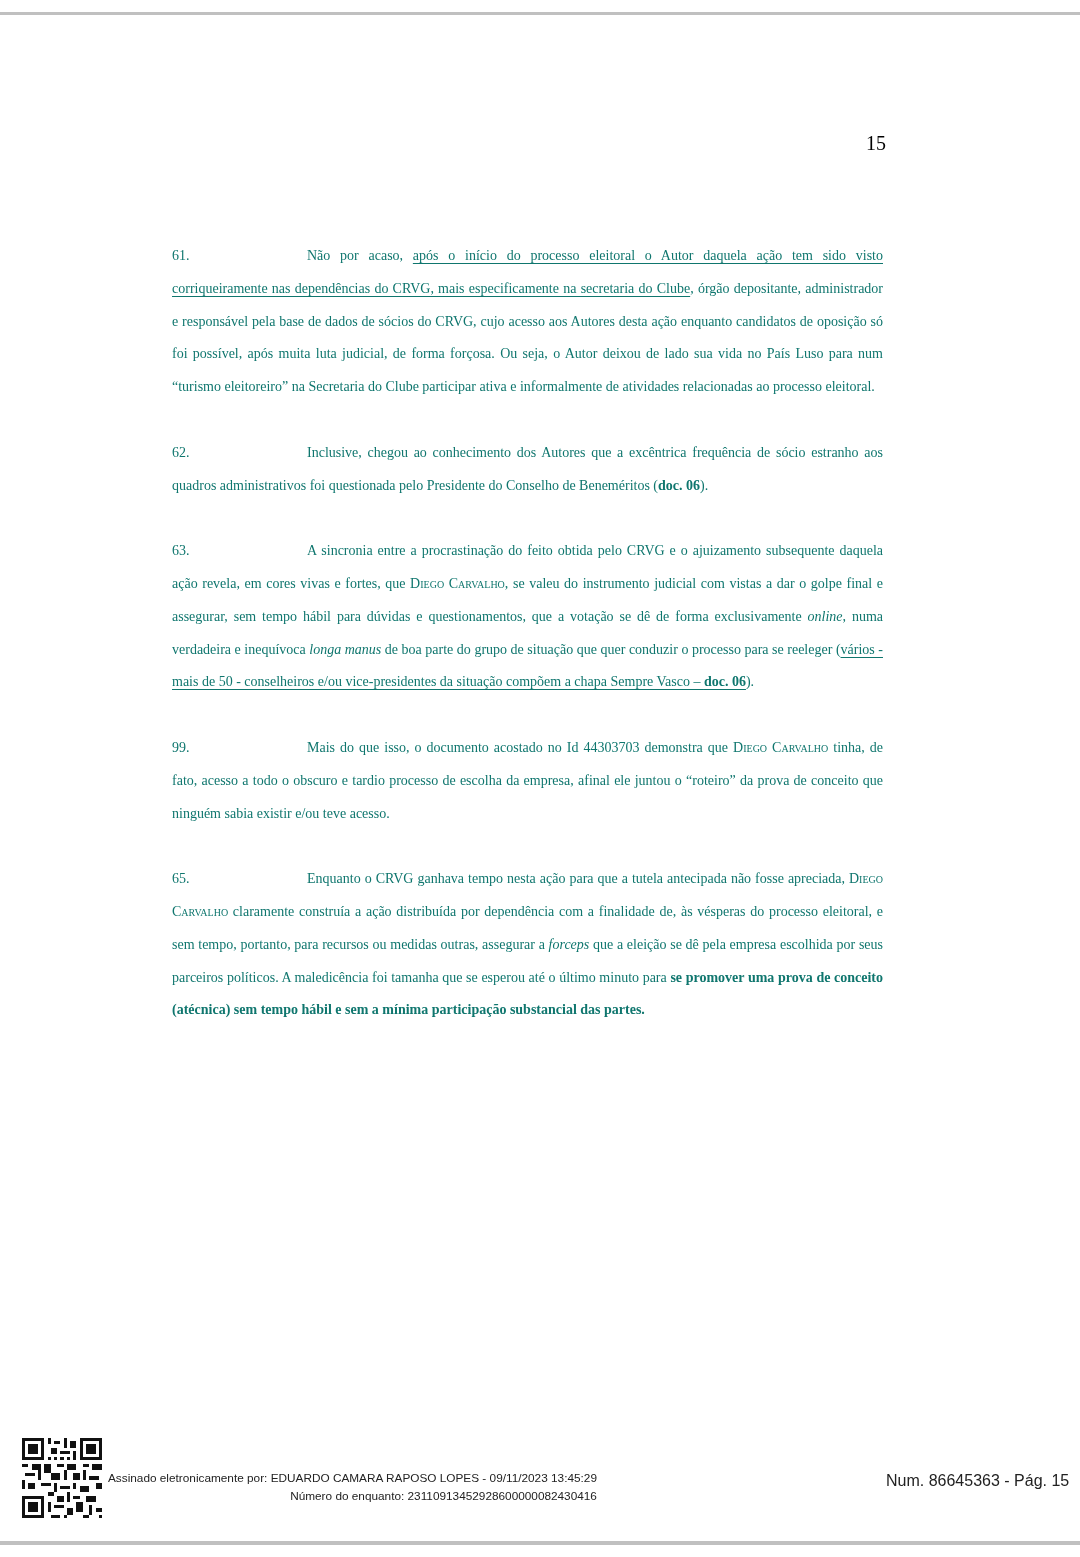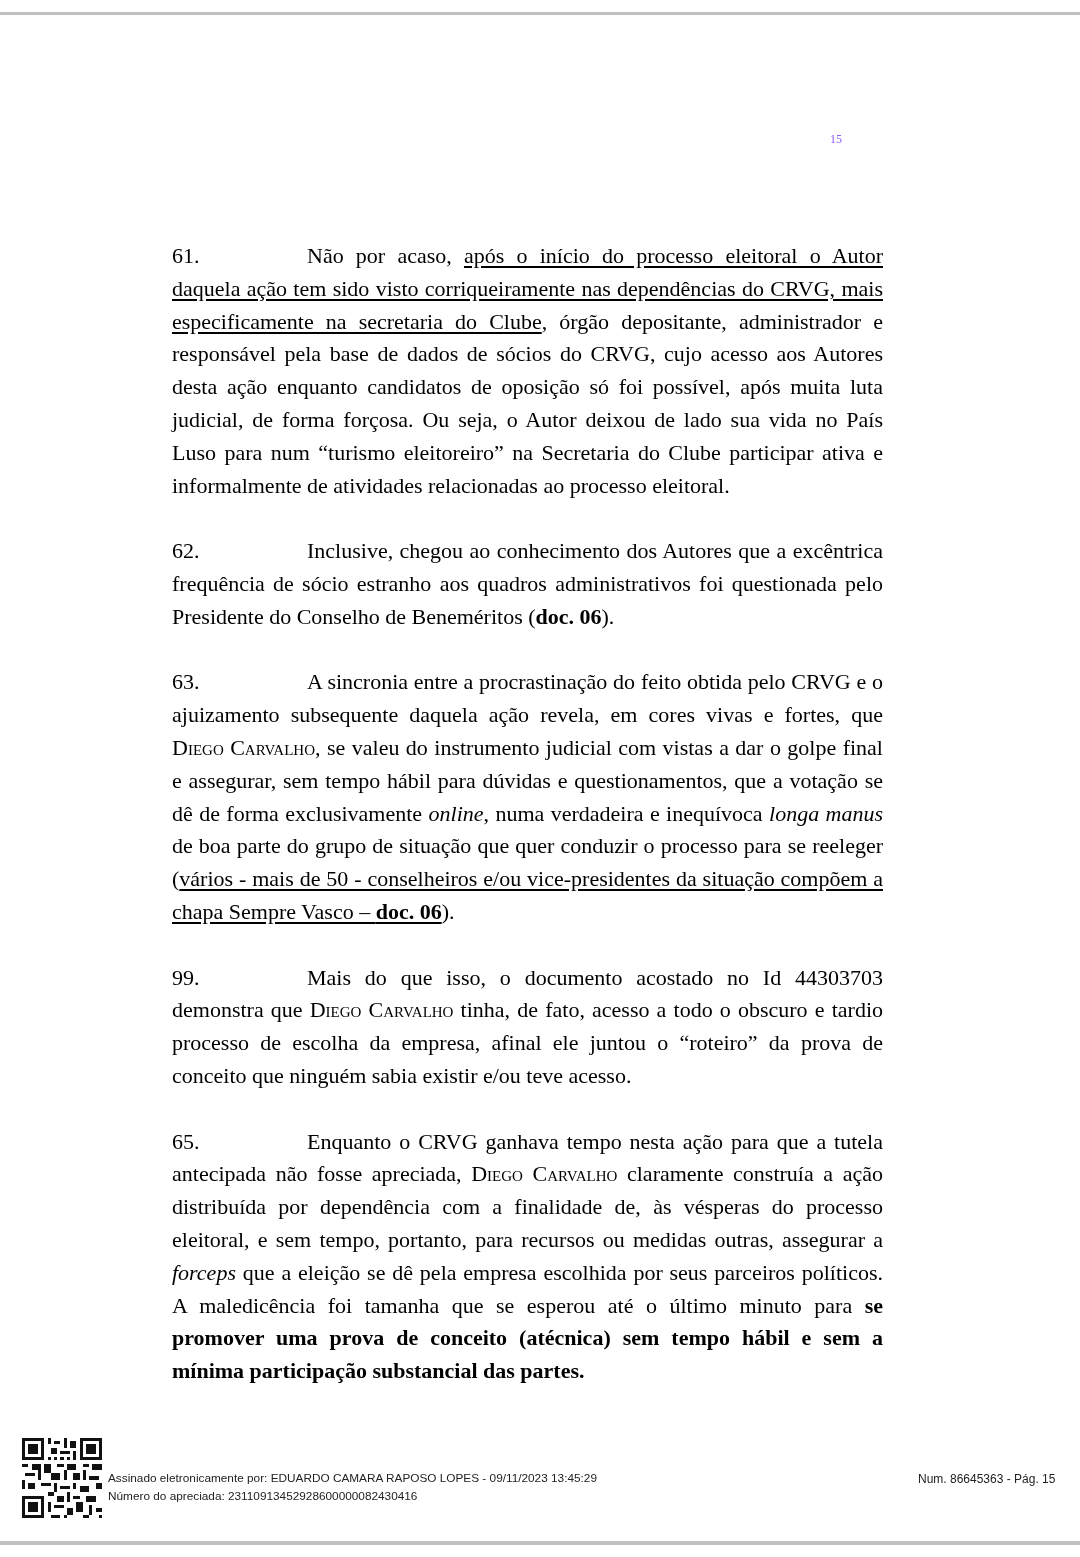--- a/index.html
+++ b/index.html
@@ -1,31 +1,31 @@
 <!DOCTYPE html>
 <html><head>
 <meta charset="utf-8">
 <style>
   html, body { margin: 0; padding: 0; background: #ffffff; }
   body { width: 1080px; height: 1557px; position: relative; overflow: hidden; }
   .top-rule { position: absolute; left: 0; top: 12px; width: 1080px; height: 3px; background: #c0c0c0; }
   .bottom-rule { position: absolute; left: 0; top: 1541px; width: 1080px; height: 4px; background: #c0c0c0; }
-  .page-number { position: absolute; left: 830px; top: 132px; font-family: "Liberation Serif", serif; font-size: 12px; color: #8b5cf6; }
-  .body-text { position: absolute; left: 172px; top: 240px; width: 711px; font-family: "Liberation Serif", serif; font-size: 22px; line-height: 32.8px; color: #000000; }
+  .page-number { position: absolute; left: 866px; top: 132px; font-family: "Liberation Serif", serif; font-size: 20px; color: #000000; }
+  .body-text { position: absolute; left: 172px; top: 240px; width: 711px; font-family: "Liberation Serif", serif; font-size: 14px; line-height: 32.8px; color: #0f766e; }
   .para { margin: 0 0 32.8px 0; text-align: justify; text-align-last: left; }
   .para .num { display: inline-block; width: 135px; }
   .u { text-decoration: underline; text-underline-offset: 3px; }
   .b { font-weight: bold; }
   .i { font-style: italic; }
   .sc { font-variant: small-caps; }
-  .footer { position: absolute; left: 0; top: 1436px; width: 1080px; height: 90px; }
+  .footer { position: absolute; left: 0; top: 1436px; width: 1080px; height: 90px; text-align: right; }
   .qr { position: absolute; left: 22px; top: 2px; width: 80px; height: 80px; }
   .sig { position: absolute; left: 108px; top: 34px; font-family: "Liberation Sans", sans-serif; font-size: 11.8px; line-height: 17.5px; color: #222; }
   .sig div { white-space: nowrap; }
-  .pag { position: absolute; left: 886px; top: 36px; font-family: "Liberation Sans", sans-serif; font-size: 12px; color: #222; white-space: nowrap; margin-left: 32px; }
+  .pag { position: absolute; left: 886px; top: 36px; font-family: "Liberation Sans", sans-serif; font-size: 16px; color: #222; white-space: nowrap; }
 </style>
 </head>
 <body>
 
 <div class="top-rule"></div>
 
 <div class="page-number">15</div>
 
 <div class="body-text">
   <p class="para">
@@ -103,18 +103,18 @@
         <rect x="21" y="21" width="1" height="3"></rect>
         <rect x="23" y="22" width="2" height="1"></rect>
       <rect x="9" y="24" width="3" height="1"></rect>
         <rect x="13" y="24" width="1" height="1"></rect>
         <rect x="19" y="24" width="2" height="1"></rect>
         <rect x="24" y="24" width="1" height="1"></rect>
     </g>
   </svg>
   <div class="sig">
     <div>Assinado eletronicamente por: EDUARDO CAMARA RAPOSO LOPES - 09/11/2023 13:45:29</div>
-    <div>Número do apreciada: 23110913452928600000082430416</div>
+    <div>Número do enquanto: 23110913452928600000082430416</div>
   </div>
   <div class="pag">Num. 86645363 - Pág. 15</div>
 </div>
 
 <div class="bottom-rule"></div>
 
 </body></html>

